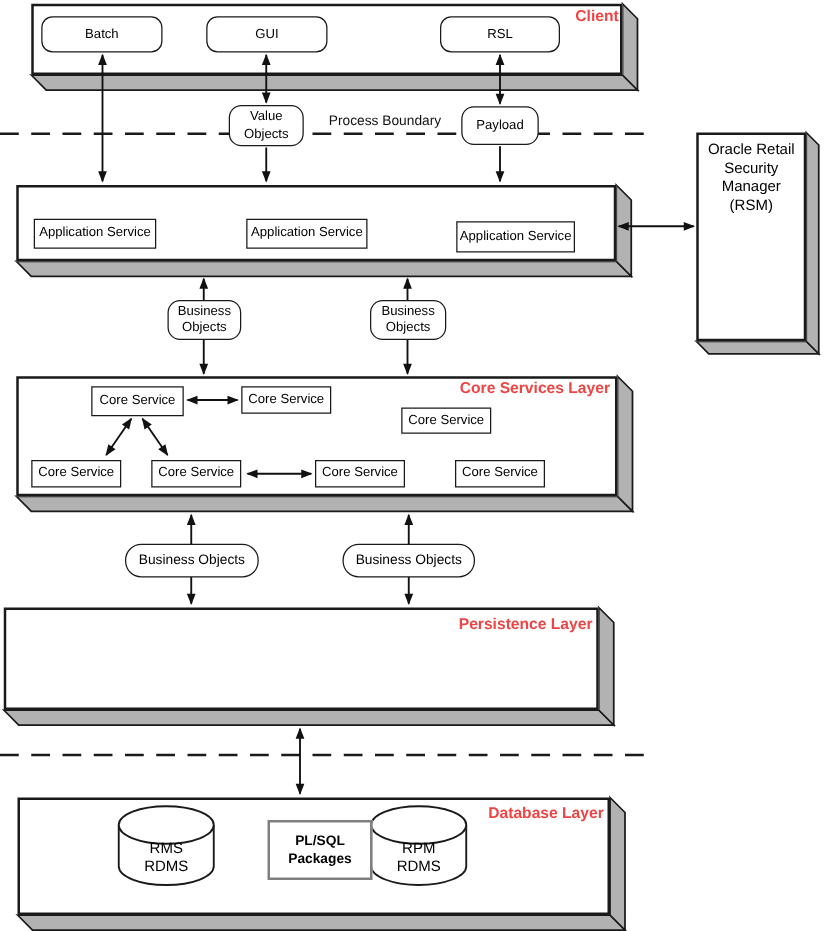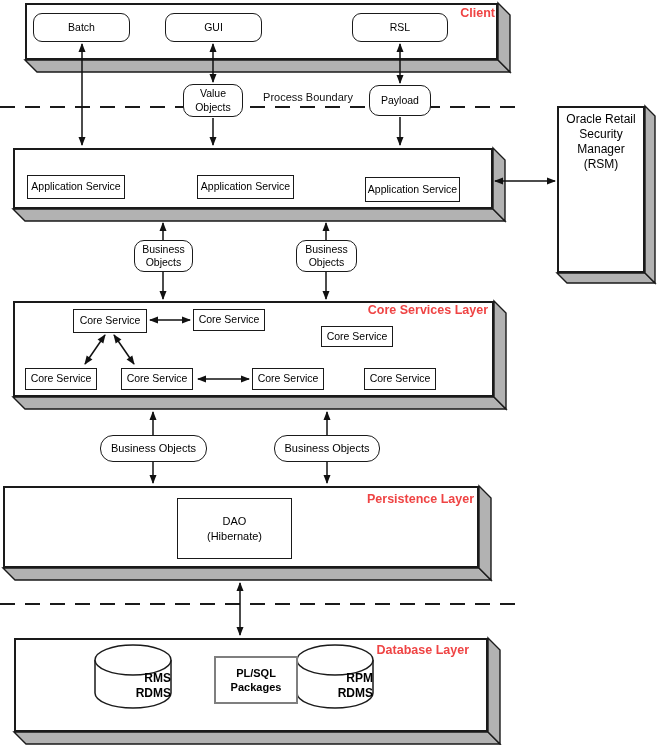--- a/index.html
+++ b/index.html
@@ -10,22 +10,22 @@
   #wire-svg{z-index:2;}
   .face{position:absolute;background:#fff;border:2px solid #1a1a1a;box-sizing:border-box;z-index:1;}
   .node{position:absolute;background:#fff;border:1px solid #1a1a1a;box-sizing:border-box;
         display:flex;flex-direction:column;align-items:center;justify-content:center;
         text-align:center;font-size:10.5px;line-height:1.25;color:#000;z-index:3;}
   .rounded{border-radius:9px;}
   .pill{border-radius:10px;}
   .pill-wide{border-radius:13px;font-size:11px;}
   .title{position:absolute;font-weight:bold;font-size:12.5px;color:#ef4444;white-space:nowrap;z-index:3;}
   .lbl{position:absolute;font-size:11px;color:#111;z-index:3;text-align:center;}
-  .cyl-text{position:absolute;z-index:3;font-weight:bold;font-size:12px;line-height:15px;
-            text-align:right;color:#000;}
+  .cyl-text{position:absolute;z-index:3;font-weight:normal;font-size:12px;line-height:15px;
+            text-align:center;color:#000;}
   #rsm-text{position:absolute;left:559px;top:112px;width:84px;text-align:center;
             font-weight:normal;font-size:12px;line-height:15px;z-index:3;color:#000;}
   #plsql{border:2px solid #7f7f7f;font-weight:bold;font-size:11px;line-height:14px;}
   #dao{font-size:11px;line-height:15px;}
 </style>
 </head>
 <body>
 
 <div id="stage">
 
@@ -113,26 +113,22 @@
   <div class="node" style="left:321px;top:326px;width:72px;height:21px;">Core Service</div>
   <div class="node" style="left:25px;top:368px;width:72px;height:22px;">Core Service</div>
   <div class="node" style="left:121px;top:368px;width:72px;height:22px;">Core Service</div>
   <div class="node" style="left:252px;top:368px;width:72px;height:22px;">Core Service</div>
   <div class="node" style="left:364px;top:368px;width:72px;height:22px;">Core Service</div>
 
   <div class="node pill-wide" style="left:100px;top:435px;width:107px;height:27px;">Business Objects</div>
   <div class="node pill-wide" style="left:274px;top:435px;width:106px;height:27px;">Business Objects</div>
 
   <div class="title" style="right:193px;top:492px;">Persistence Layer</div>
-  <div class="node" id="dao" style="left:177px;top:498px;width:115px;height:61px;">
-    <div>DAO</div>
-    <div>(Hibernate)</div>
-  </div>
 
-  <div class="title" style="right:198px;top:643px;">Database Layer</div>
+  <div class="title" style="right:184px;top:643px;">Database Layer</div>
   <div class="cyl-text" style="left:95px;top:671px;width:76px;">
     <div>RMS</div>
     <div>RDMS</div>
   </div>
   <div class="node" id="plsql" style="left:214px;top:656px;width:84px;height:48px;">
     <div>PL/SQL</div>
     <div>Packages</div>
   </div>
   <div class="cyl-text" style="left:297px;top:671px;width:76px;">
     <div>RPM</div>

